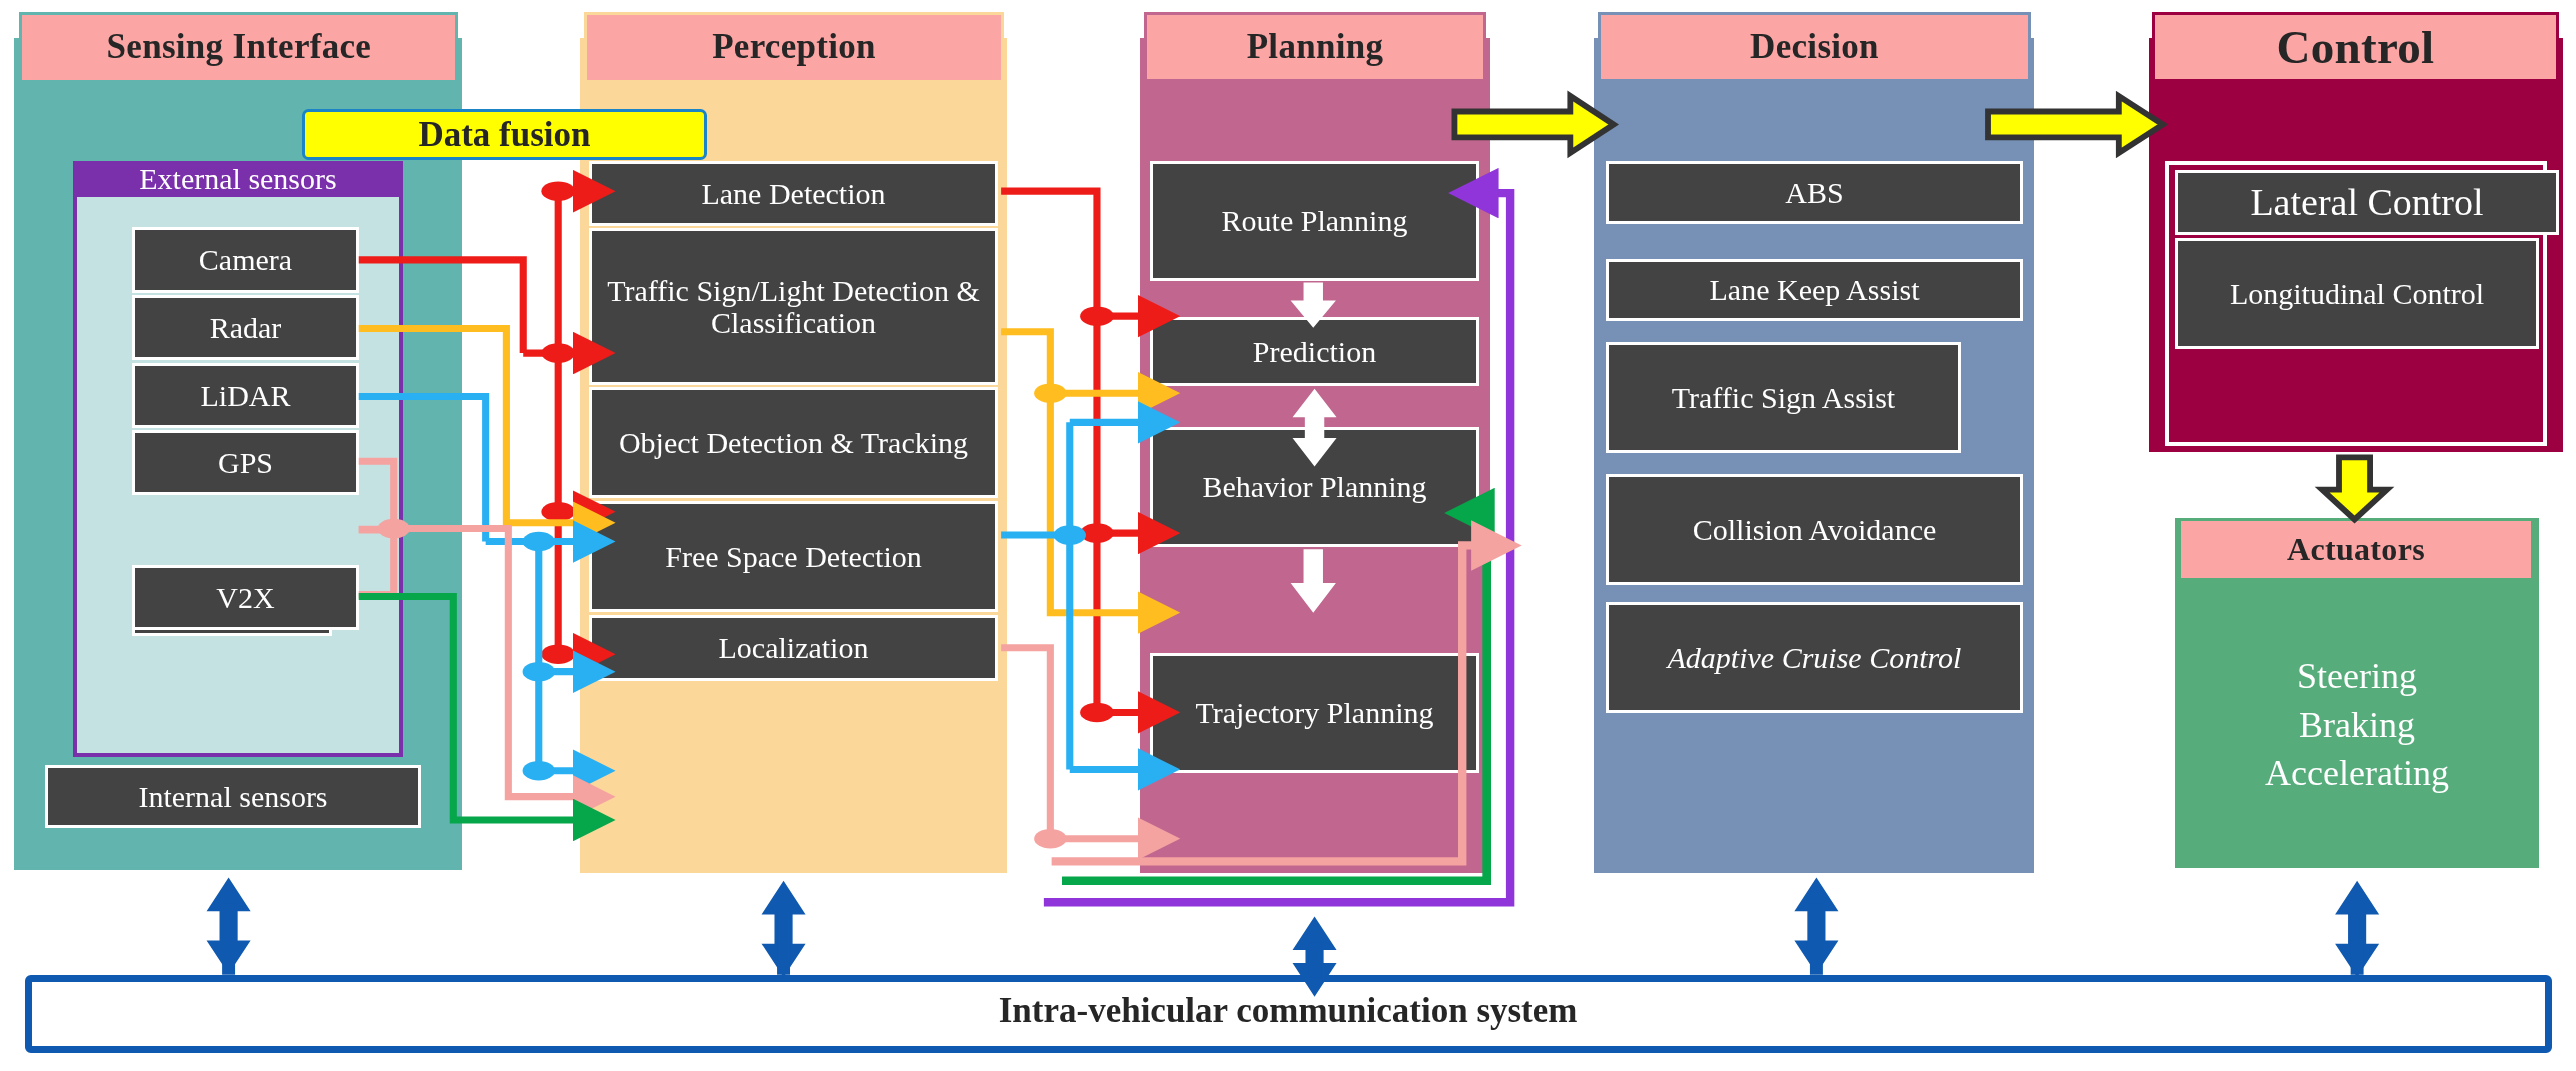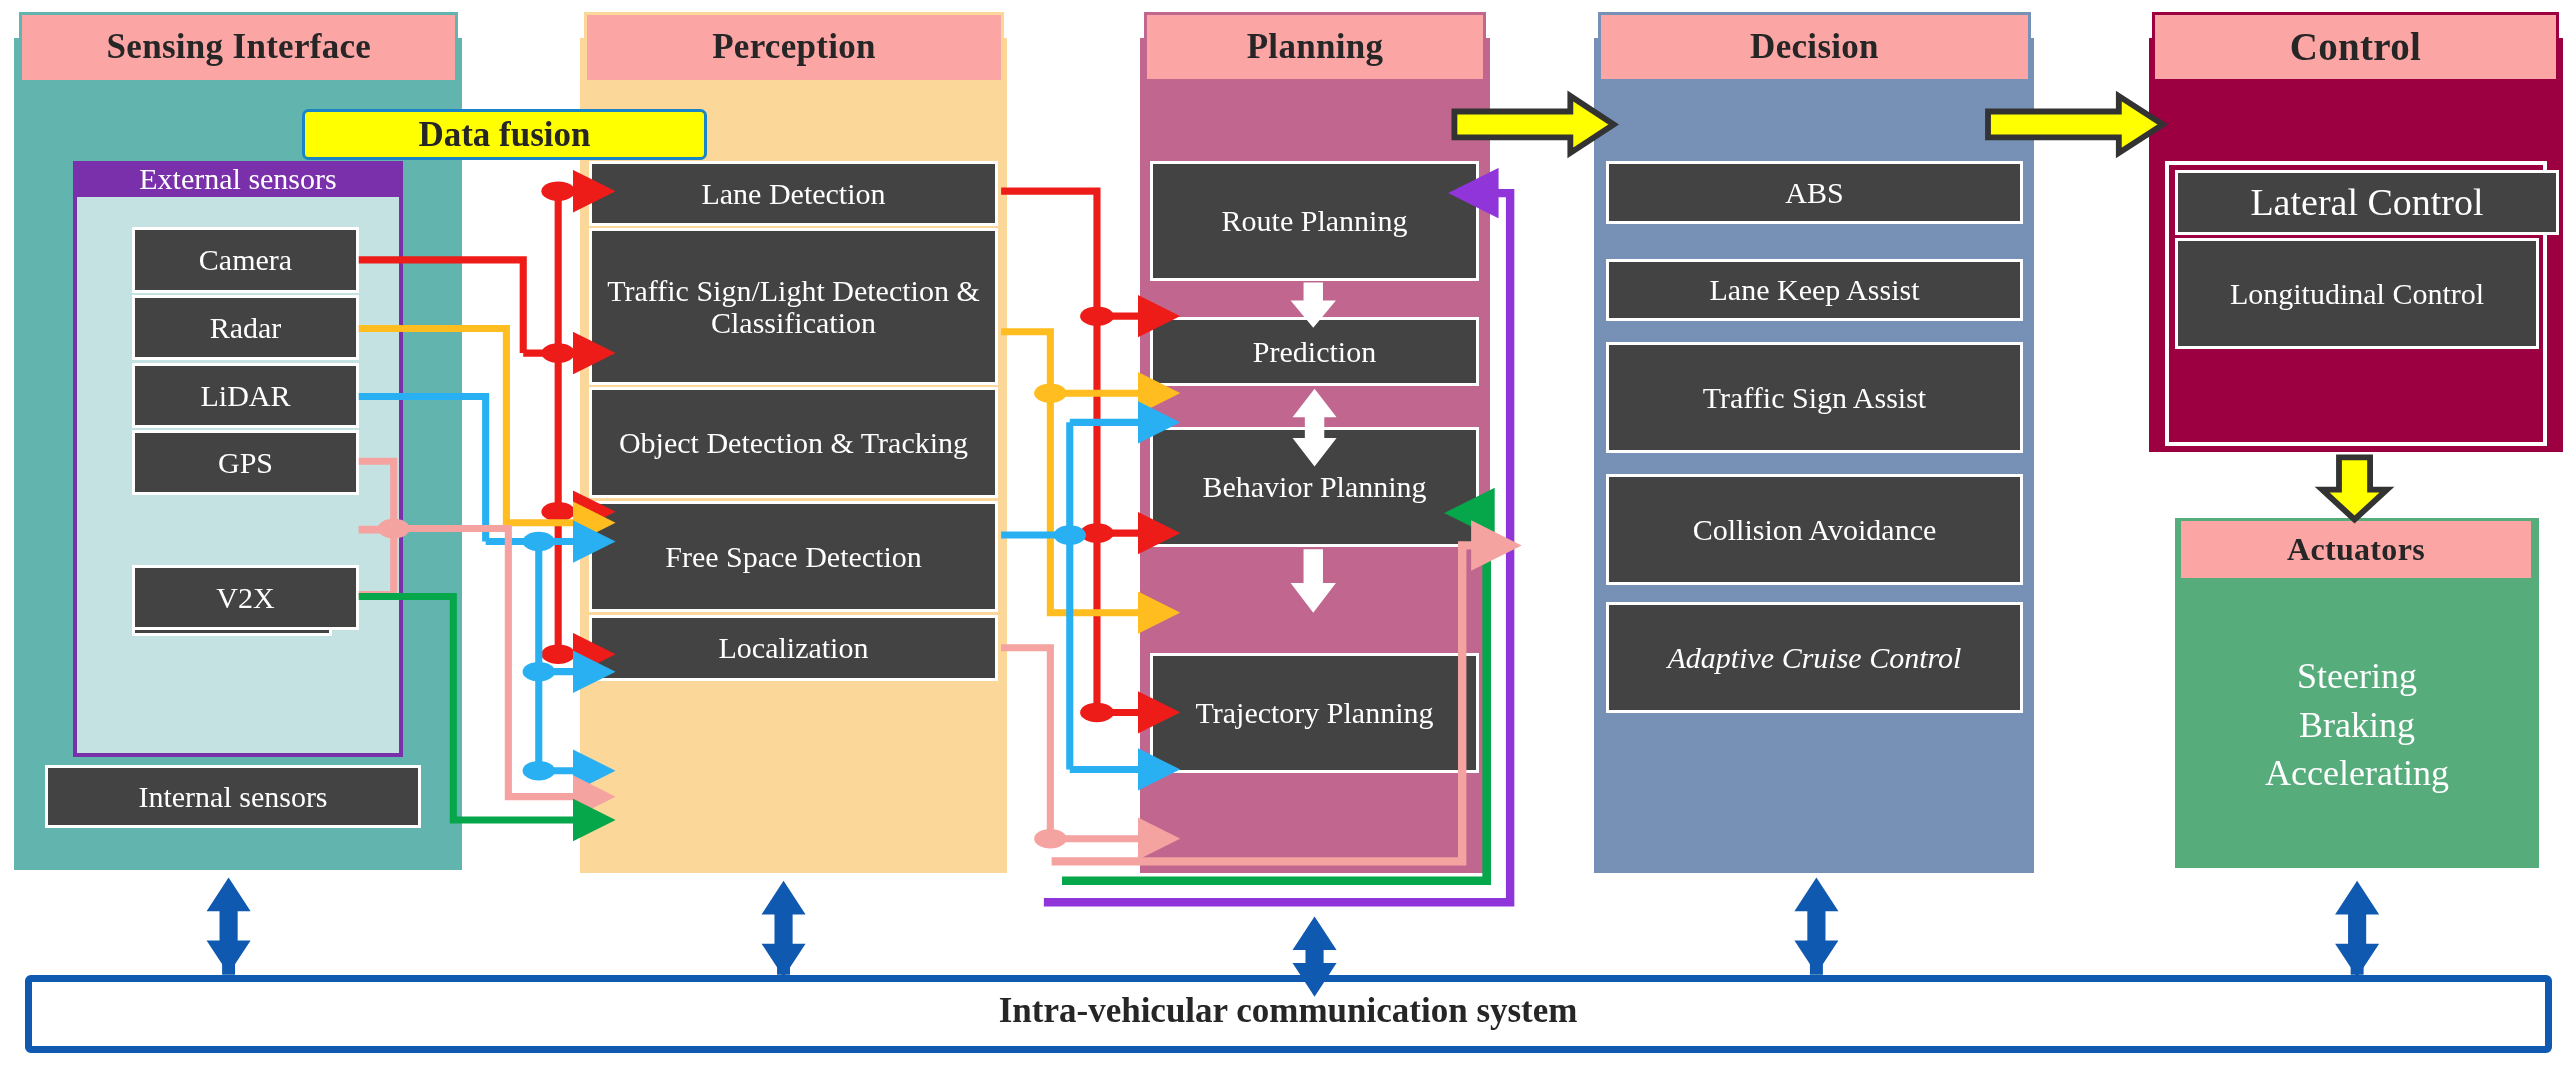--- a/index.html
+++ b/index.html
@@ -105,32 +105,32 @@
   <div class="panel" style="left:1594px;top:38px;width:440px;height:835px;background:#7690b6;"></div>
   <div class="hdr" style="left:1598px;top:11.7px;width:433px;height:70px;border:3.2px solid #7690b6;font-size:35px;">
     <span>Decision</span>
   </div>
   <div class="blk" style="left:1606px;top:161px;width:417px;height:63px;font-size:30px;">
     <span>ABS</span>
     </div>
   <div class="blk" style="left:1606px;top:259px;width:417px;height:62px;font-size:30px;">
     <span>Lane Keep Assist</span>
     </div>
-  <div class="blk" style="left:1606px;top:342px;width:417px;height:111px;font-size:30px;">
+  <div class="blk" style="left:1606px;top:342px;width:355px;height:111px;font-size:30px;">
     <span>Traffic Sign Assist</span>
     </div>
   <div class="blk" style="left:1606px;top:474px;width:417px;height:111px;font-size:30px;">
     <span>Collision Avoidance</span>
     </div>
   <div class="blk" style="left:1606px;top:602px;width:417px;height:111px;font-size:30px;font-style:italic;">
     <span>Adaptive Cruise Control</span>
     </div>
 
   <div class="panel" style="left:2149px;top:38px;width:414px;height:414px;background:#9c0041;"></div>
-  <div class="hdr" style="left:2152px;top:11.7px;width:407px;height:70px;border:3.2px solid #9c0041;font-size:39px;">
+  <div class="hdr" style="left:2152px;top:11.7px;width:407px;height:70px;border:3.2px solid #9c0041;font-size:47px;">
     <span>Control</span>
   </div>
   <div class="panel" style="left:2165px;top:161px;width:382px;height:285px;border:4.5px solid #ffffff;"></div>
   <div class="blk" style="left:2175px;top:170px;width:384px;height:65px;font-size:38px;">
     <span>Lateral Control</span>
     </div>
   <div class="blk" style="left:2175px;top:238px;width:364px;height:111px;font-size:30px;">
     <span>Longitudinal Control</span>
     </div>
 

